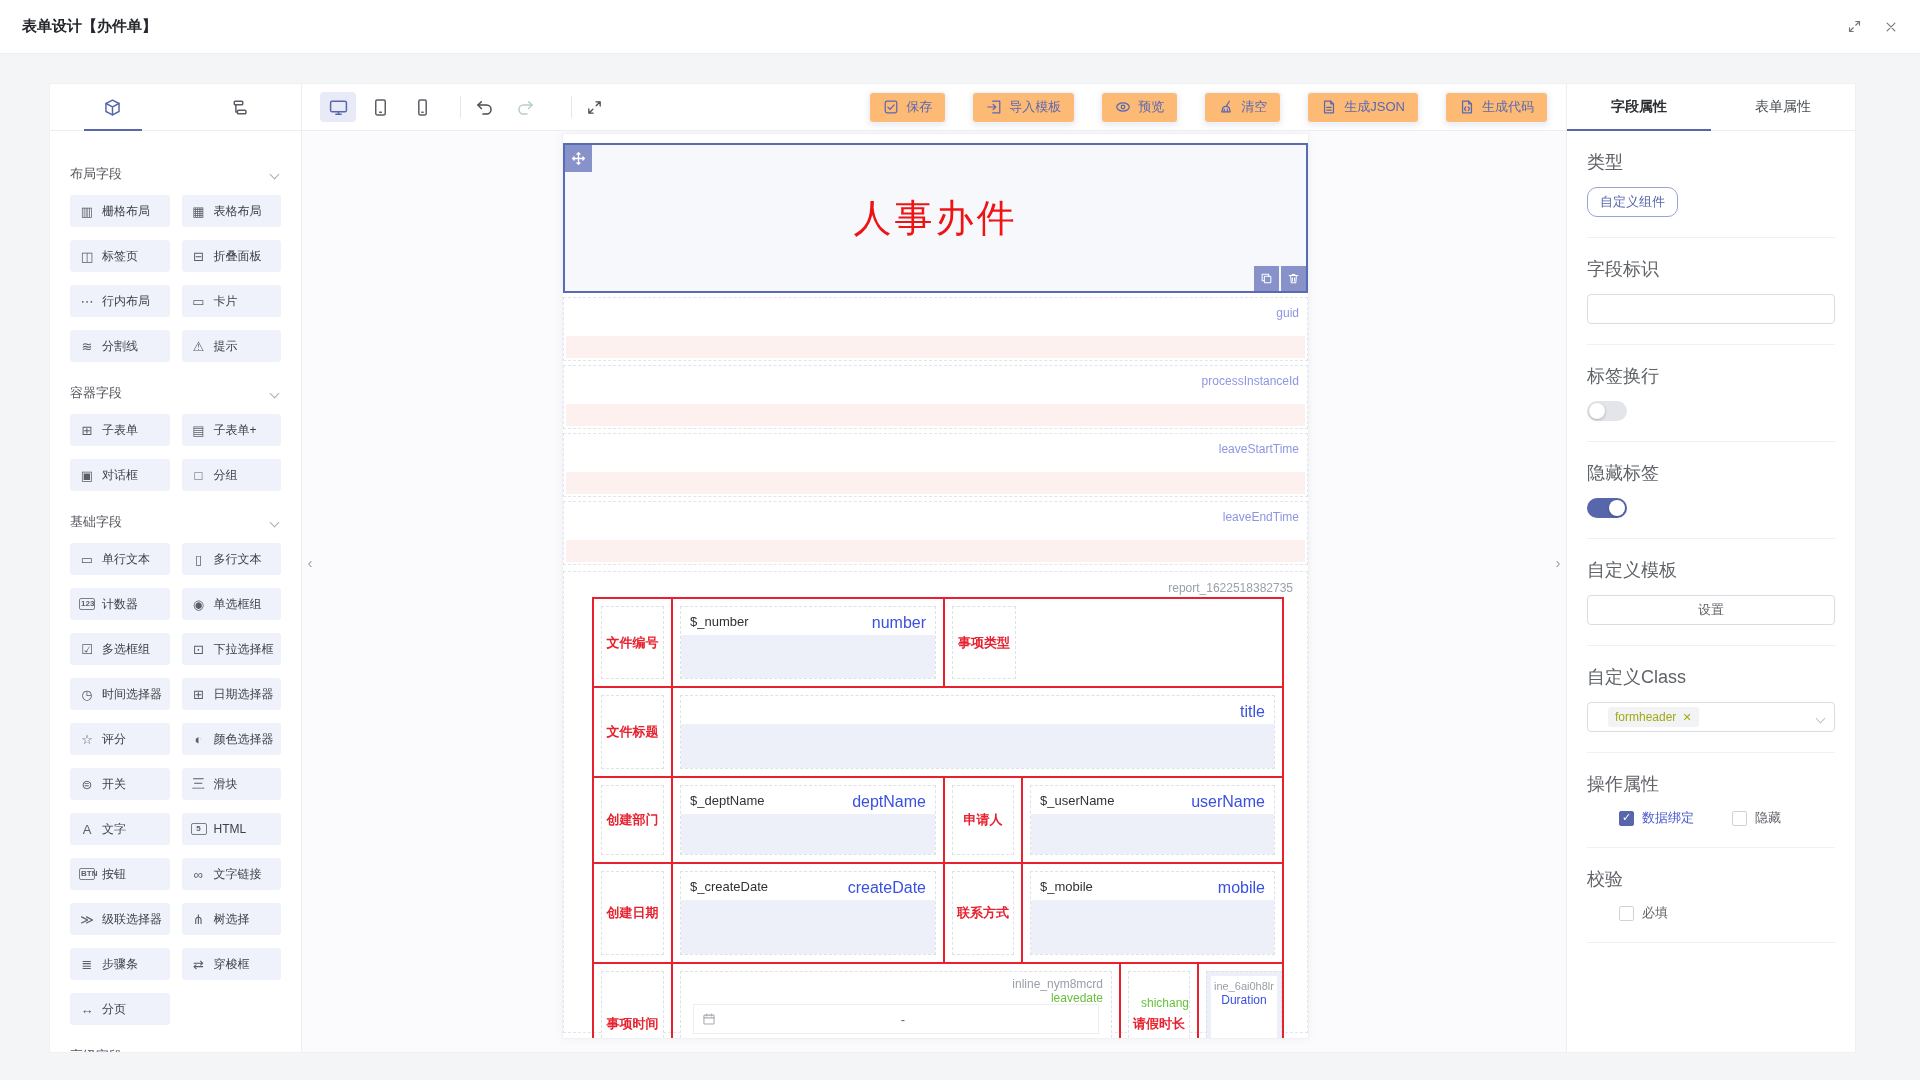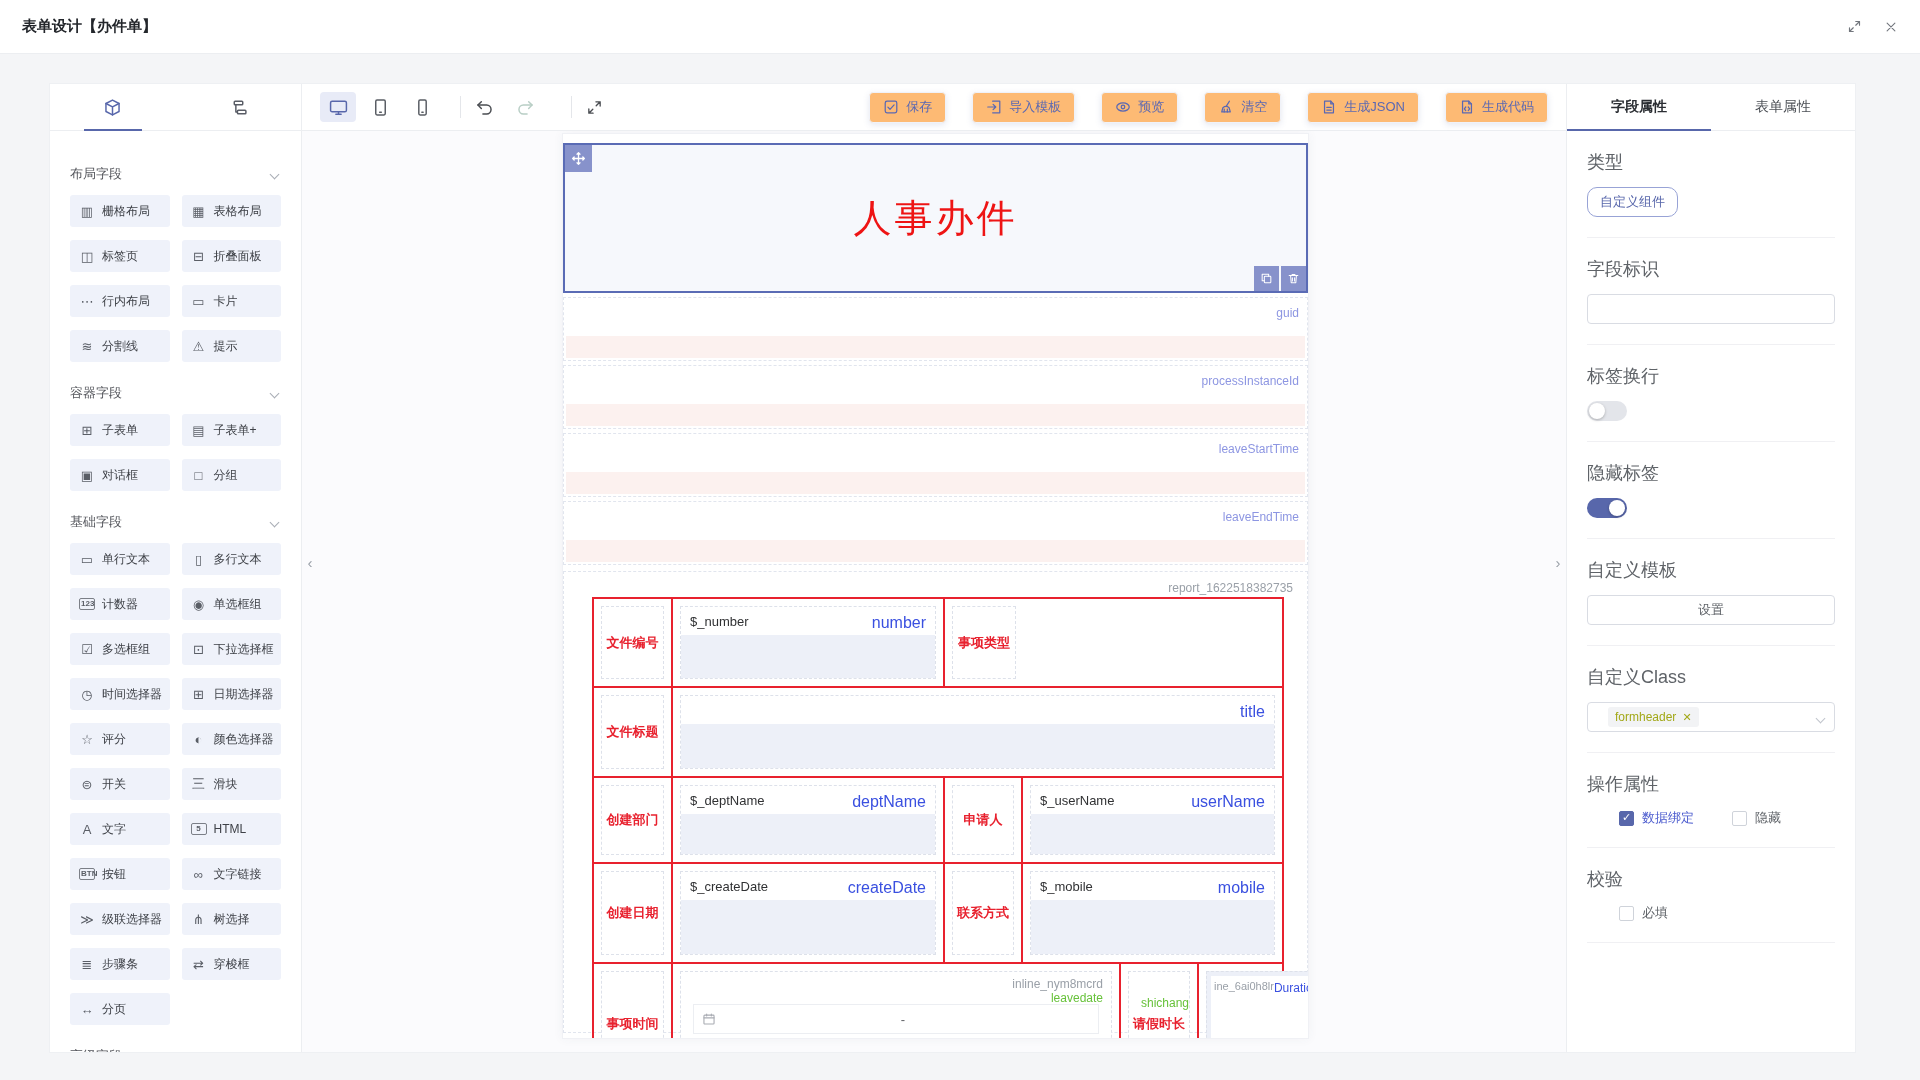--- a/index.html
+++ b/index.html
@@ -77,21 +77,21 @@
   .vph { font-size:13px; color:#b9bec6; }
   .vbind { font-size:16px; color:#3a50e0; }
   .vfill { flex:1; background:#edf0f8; }
   .sel-caret { position:absolute; right:10px; top:27px; width:7px; height:7px; border-right:1.3px solid #b9bec6; border-bottom:1.3px solid #b9bec6; transform:rotate(45deg); }
   .fid { position:absolute; top:5px; right:8px; color:#9aa0a8; font-size:12px; }
   .fbind-green { position:absolute; top:19px; right:8px; color:#67c23a; font-size:12px; }
   .range-bar { margin:32px 12px 0; height:30px; background:#fff; border:1px solid #eceef2; display:flex; align-items:center; padding:0 8px; color:#a8abb2; flex:none; }
   .range-sep { flex:1; text-align:center; color:#606266; }
   .green-tag { position:absolute; top:24px; right:0px; color:#67c23a; font-size:12px; }
   .dur-inner { background:#edf0f8; }
-  .dur-box { margin:4px; background:#fff; flex:1; padding:4px 3px; display:flex; flex-direction:row; }
+  .dur-box { margin:4px; background:#fff; flex:1; padding:4px 3px; display:flex; flex-direction:column; }
   .dur-id { color:#9aa0a8; font-size:11px; text-align:right; white-space:nowrap; overflow:hidden; }
   .dur-bind { color:#3a50e0; font-size:12px; text-align:center; margin-top:1px; }
 
   
   .panel { width:289px; border-left:1px solid #eceef1; flex:none; display:flex; flex-direction:column; }
   .ptabs { height:47px; border-bottom:1px solid #eceef1; display:flex; flex:none; }
   .ptab { flex:1; display:flex; align-items:center; justify-content:center; font-size:14px; color:#4b4f55; cursor:pointer; position:relative; }
   .ptab.active { color:#2b2e33; font-weight:600; }
   .ptab.active::after { content:""; position:absolute; left:0; right:0; bottom:-1px; height:2px; background:#5867ab; }
   .pbody { flex:1; overflow:hidden; padding:0 20px; }

